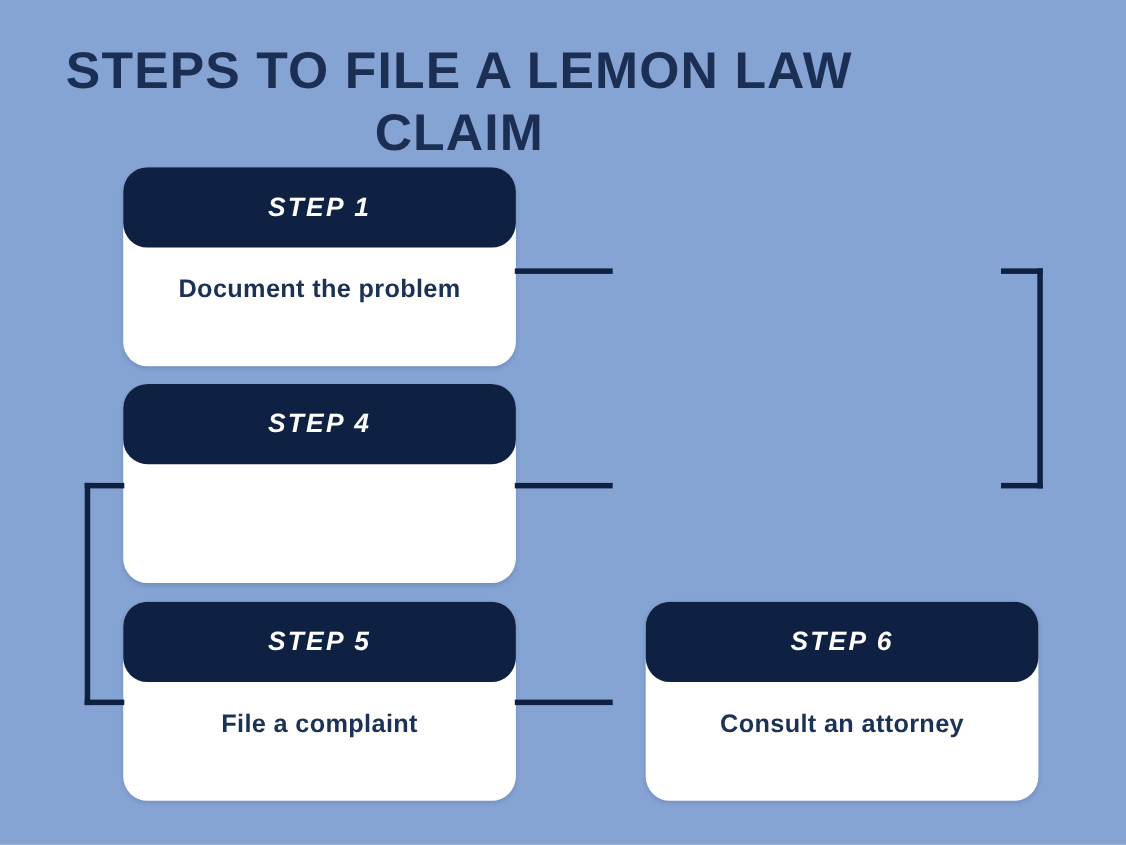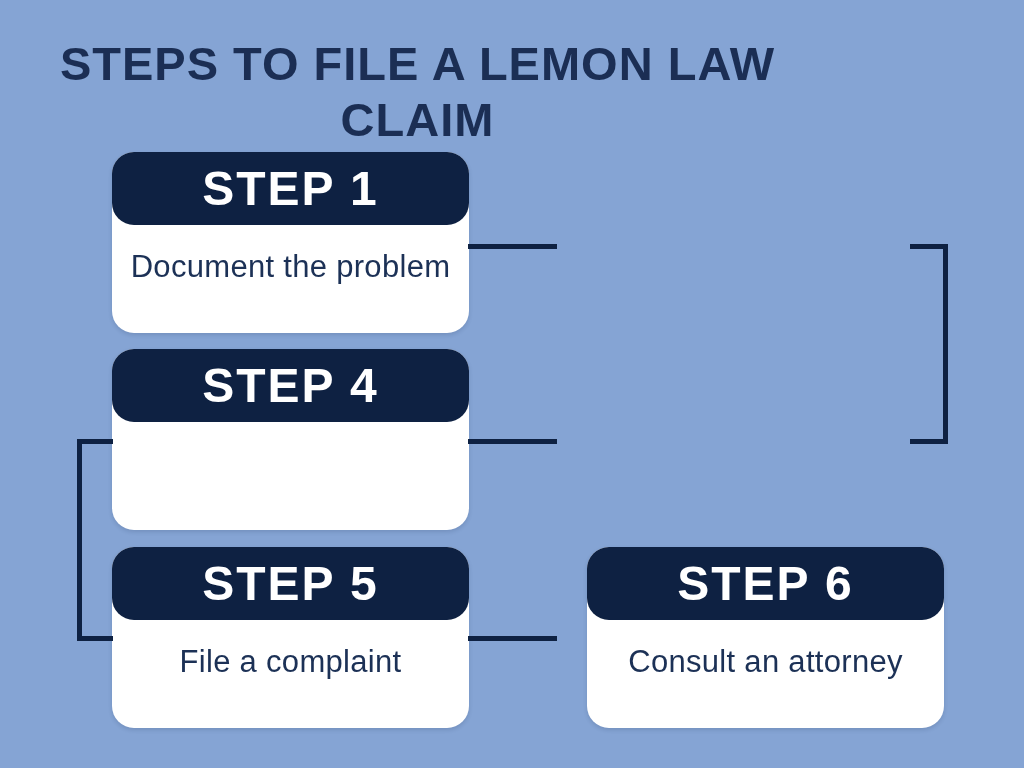--- a/index.html
+++ b/index.html
@@ -41,38 +41,39 @@
     width: 100%;
     height: 73px;
     background: var(--navy, #0e2142);
     border-radius: 22px;
     display: flex;
     align-items: center;
     justify-content: center;
   }
   .card-header span {
     color: var(--header-text, #ffffff);
-    font-size: 48px;
+    font-size: 24px;
     font-weight: bold;
     letter-spacing: 2px;
+    font-style: italic;
   }
   .card-body {
     position: absolute;
     top: 73px;
     left: 0;
     width: 100%;
     height: 108px;
     display: flex;
     justify-content: center;
     padding-top: 24px;
   }
   .card-body span {
     color: var(--body-text, #1c3156);
-    font-size: 31px;
-    font-weight: 400;
+    font-size: 23px;
+    font-weight: 700;
     letter-spacing: 0.3px;
   }
   .c1 { left: 112px; top: 152px; }
   .c2 { left: 555px; top: 152px; }
   .c4 { left: 112px; top: 349px; }
   .c3 { left: 555px; top: 349px; }
   .c5 { left: 112px; top: 547px; }
   .c6 { left: 587px; top: 547px; }
   .line {
     position: absolute;

